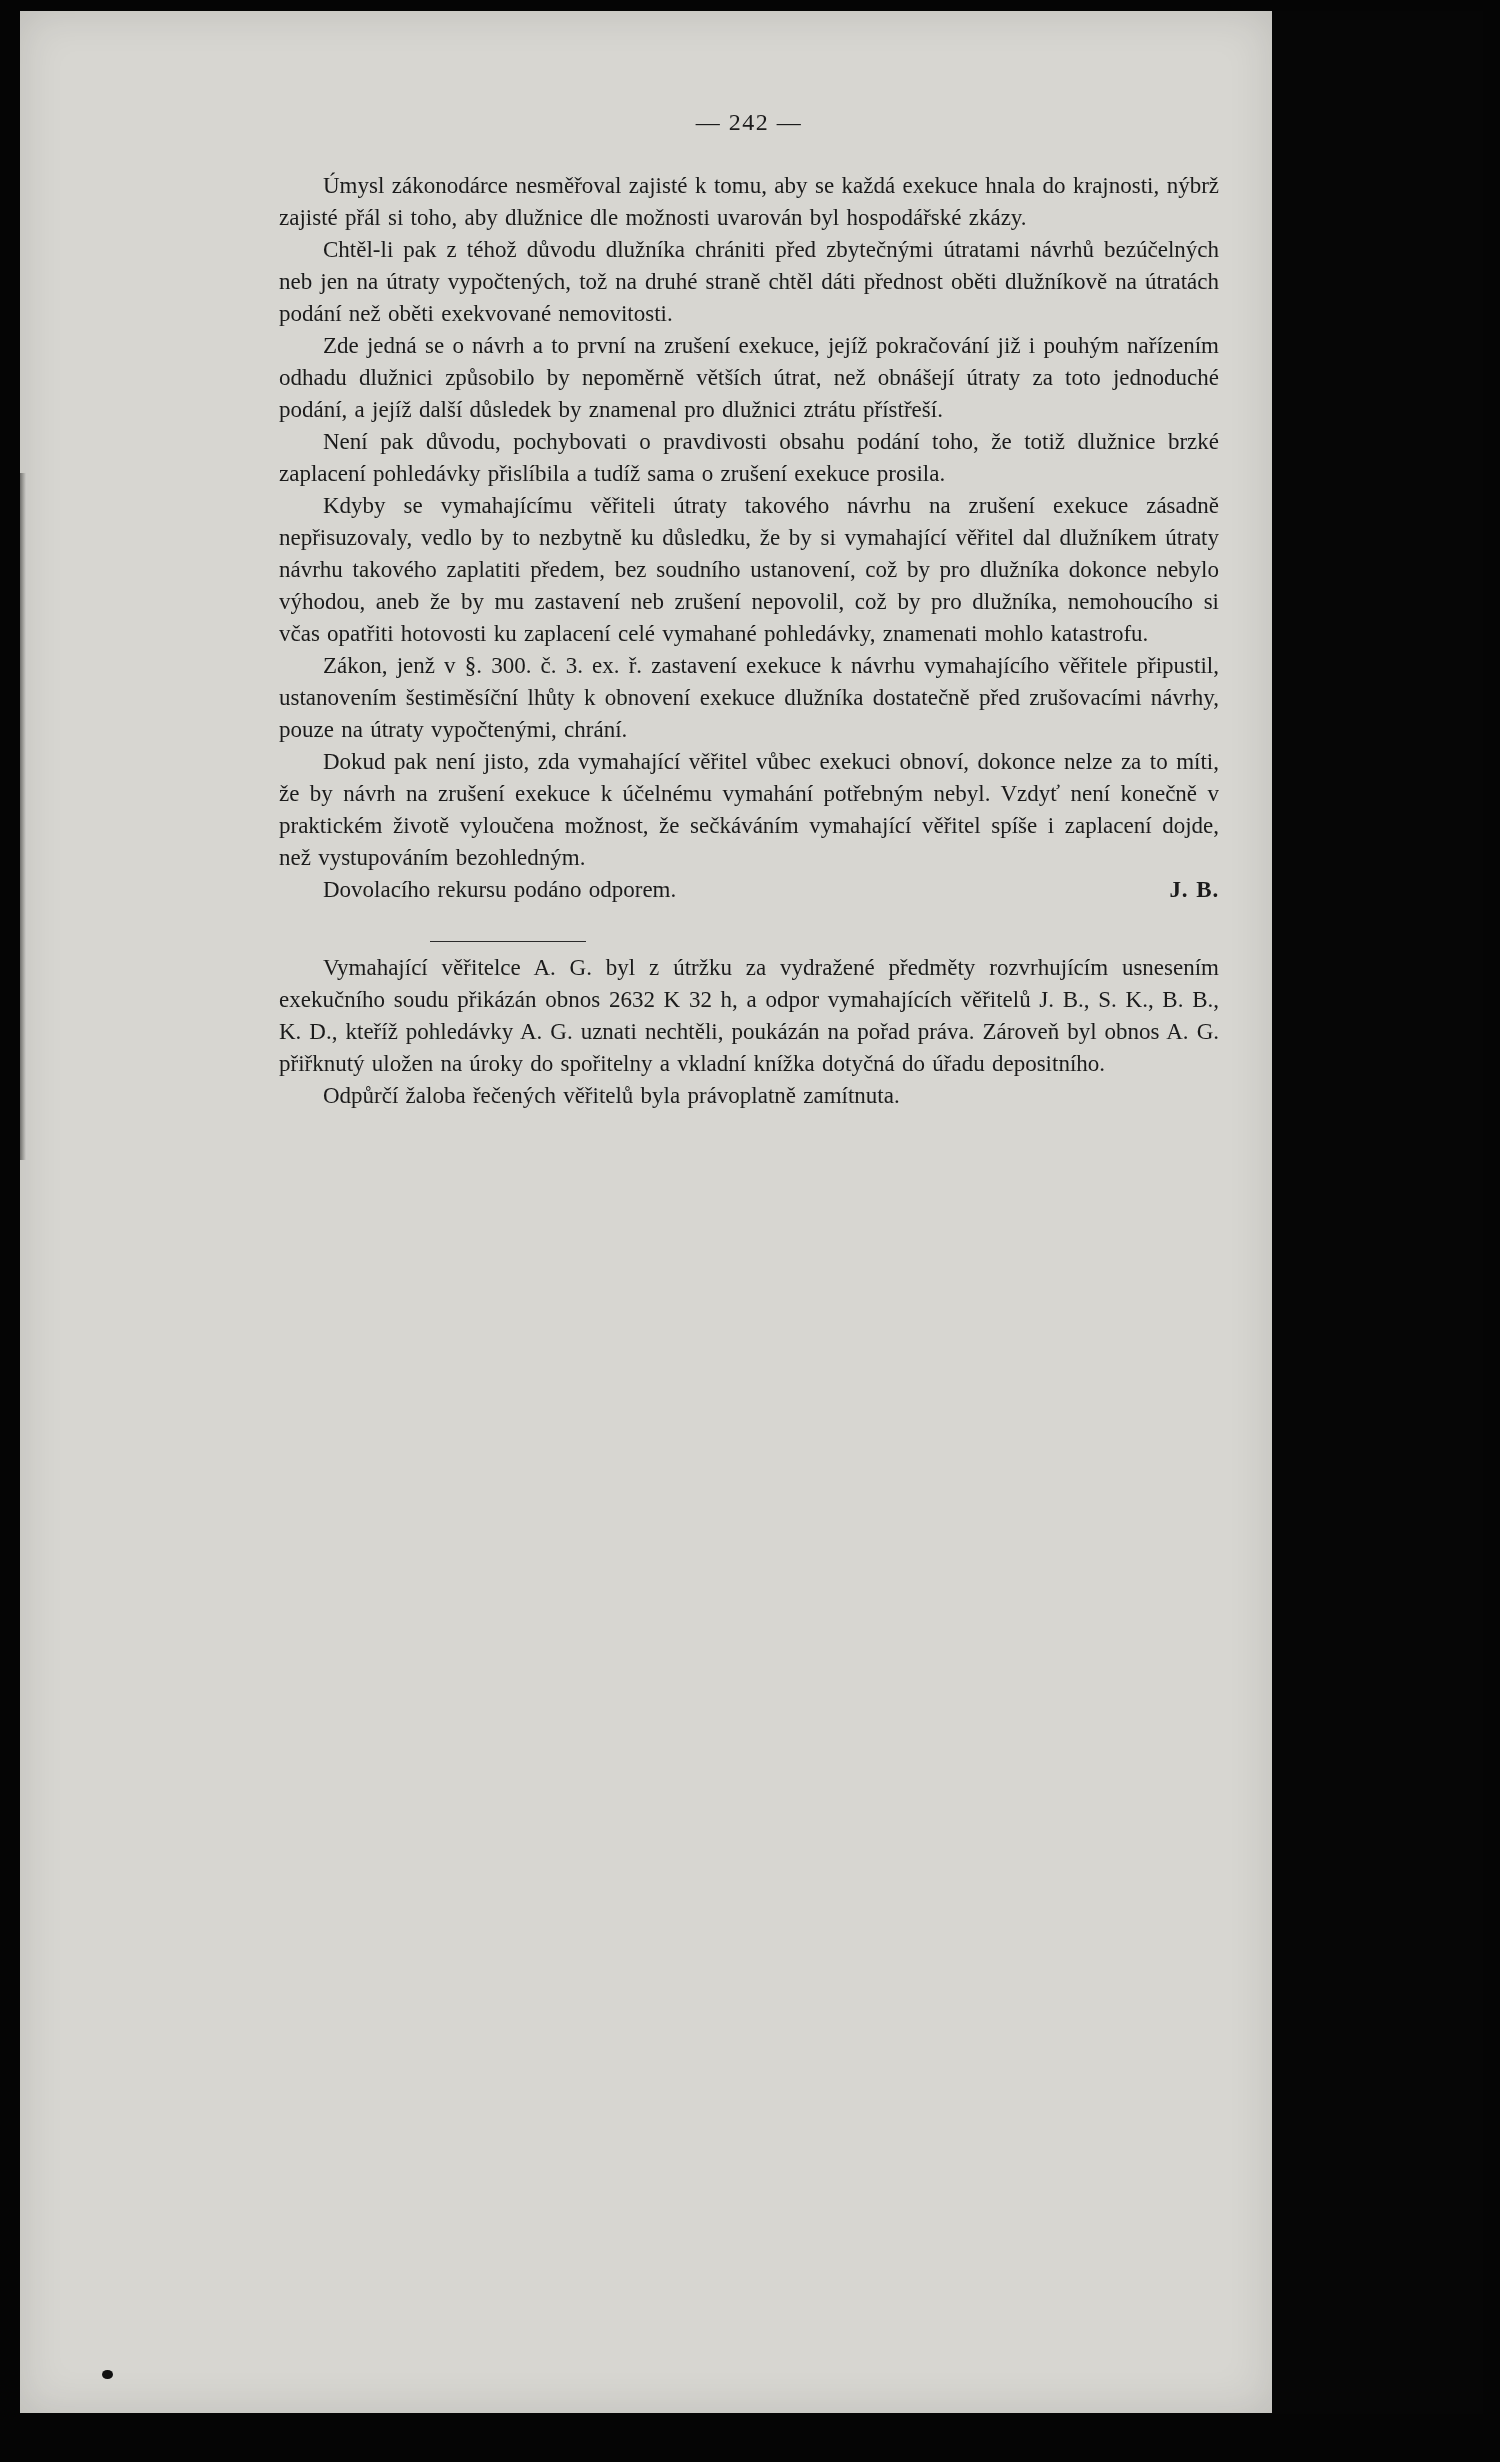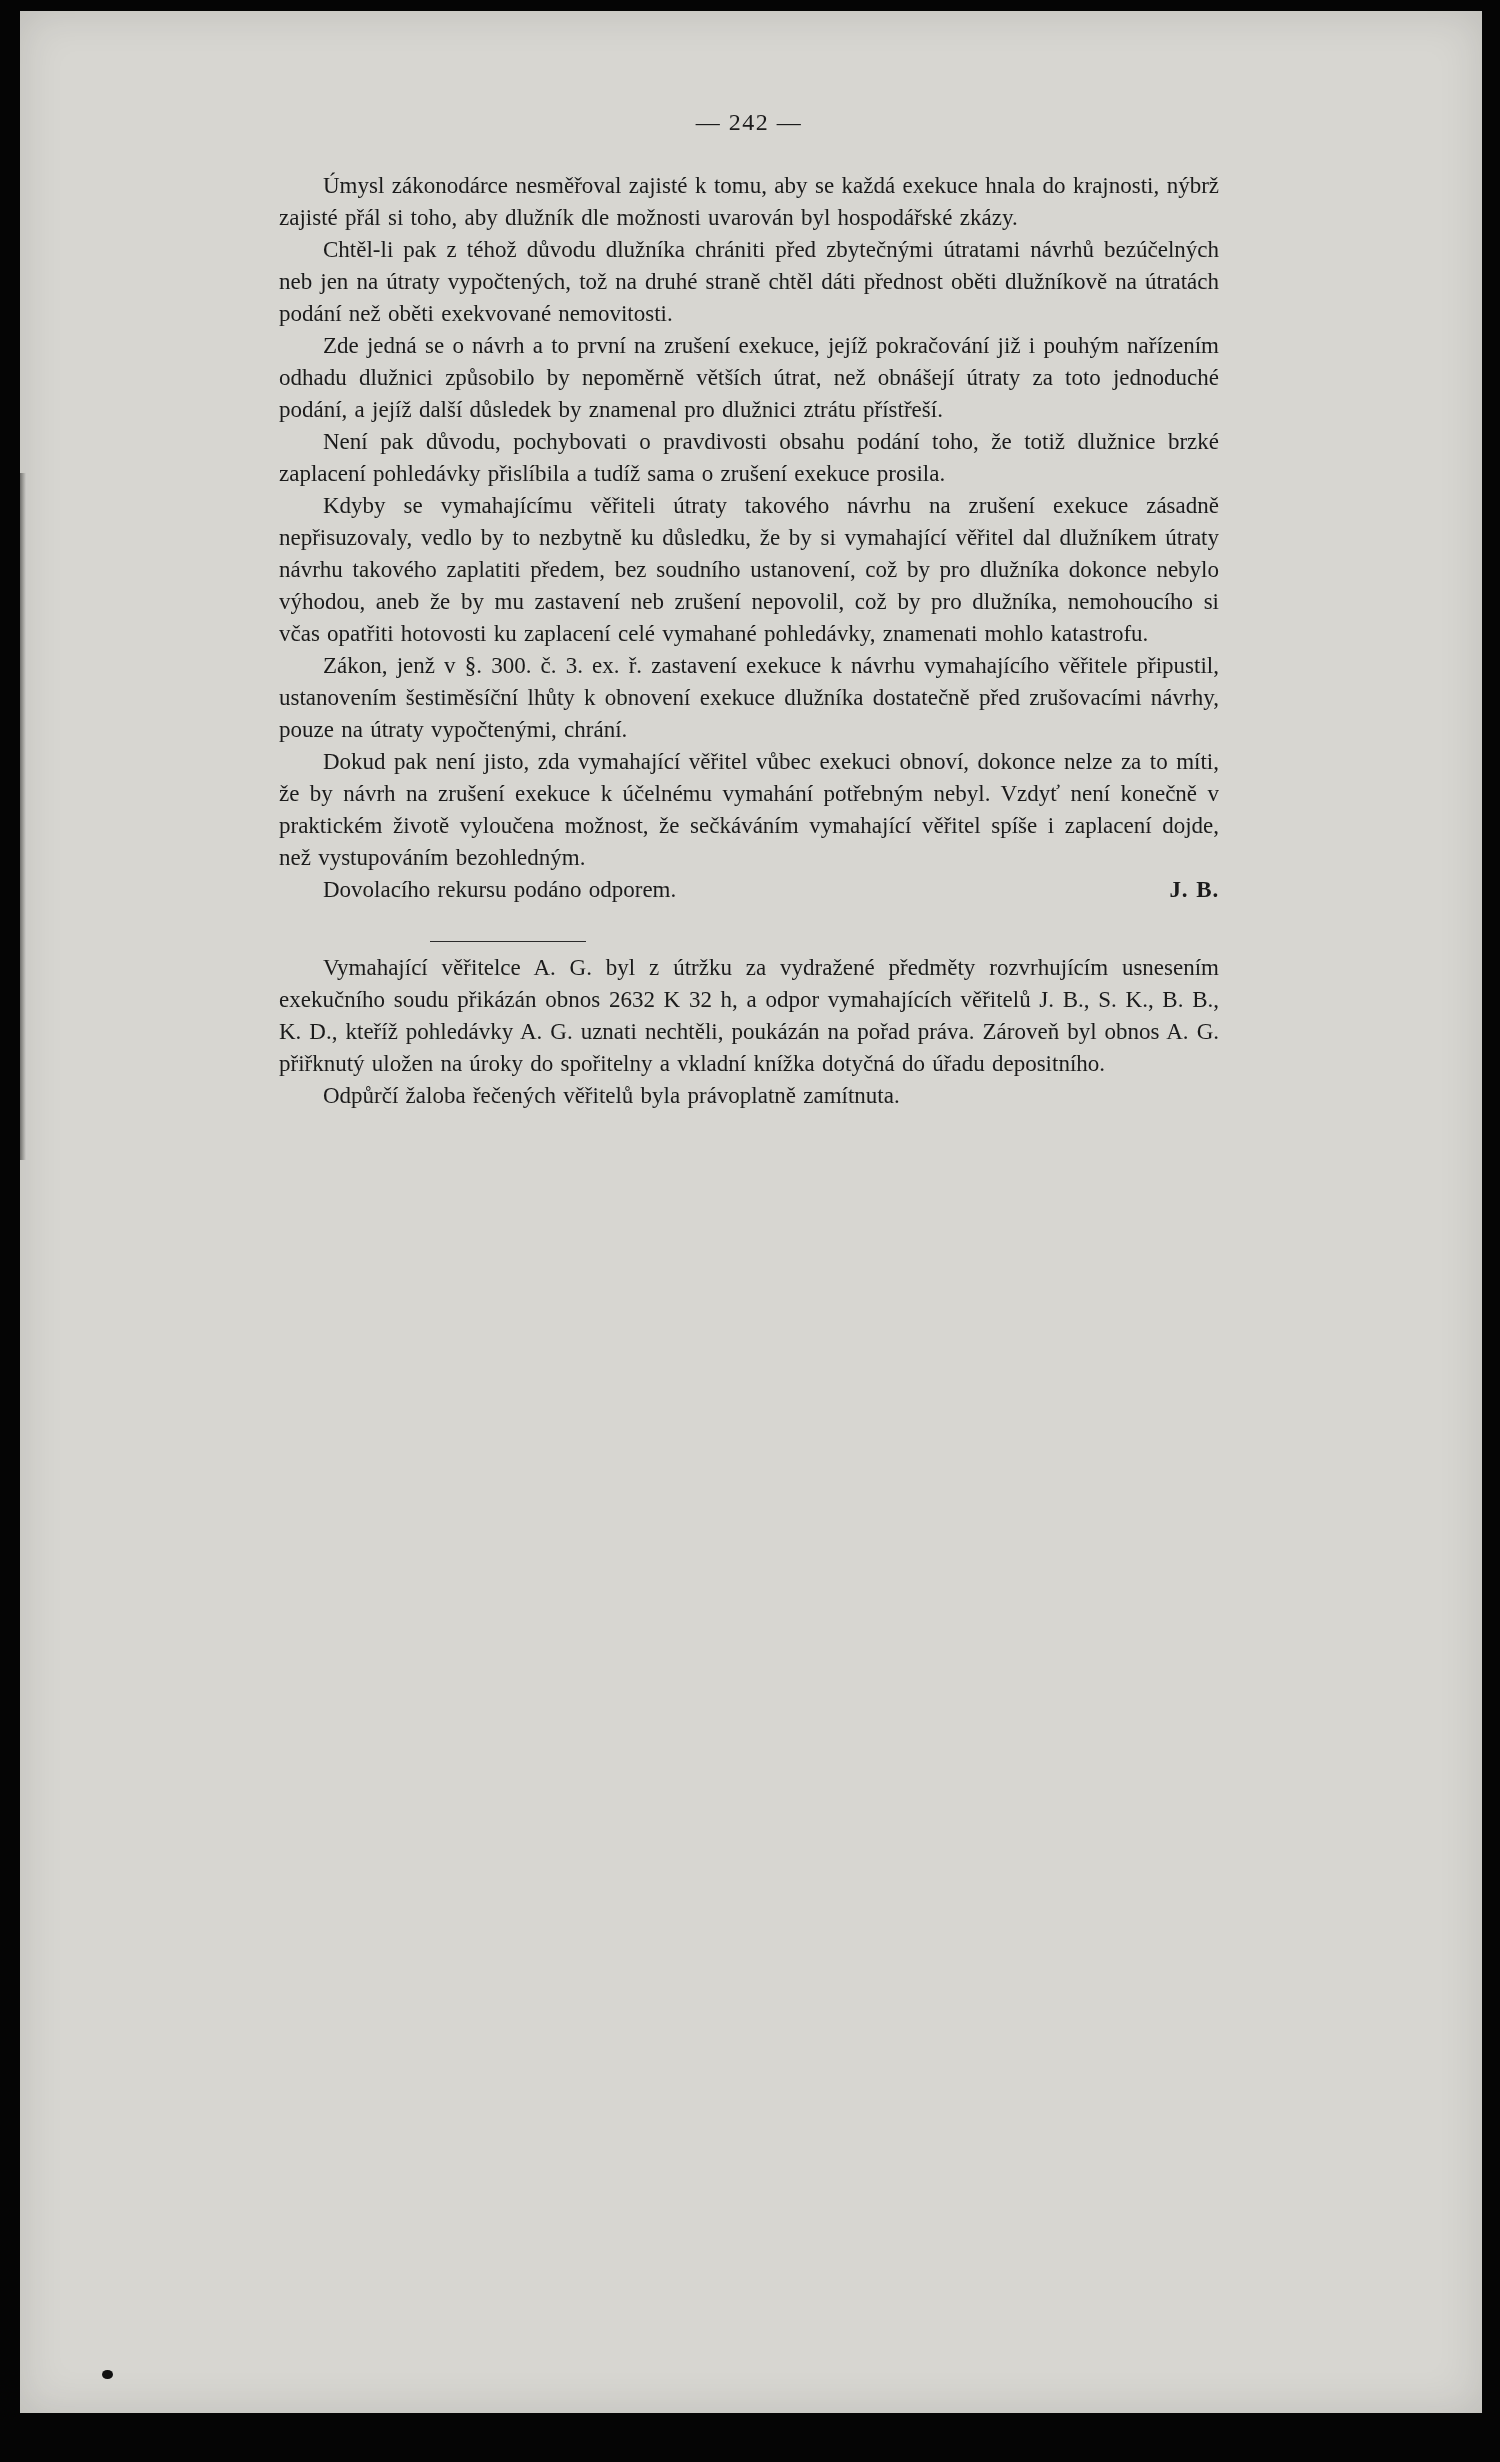--- a/index.html
+++ b/index.html
@@ -12,21 +12,21 @@
     width: 1500px;
     height: 2462px;
     background: #060606;
     overflow: hidden;
     font-family: "Liberation Serif", "DejaVu Serif", serif;
   }
   .page {
     position: absolute;
     left: 20px;
     top: 10.7px;
-    width: 1462px;
+    width: 1252px;
     height: 2402px;
     background: #d7d6d1;
     box-shadow: inset 0 0 46px rgba(0,0,0,0.12);
     color: #1b1b1b;
   }
   .content {
     position: absolute;
     left: 259px;
     top: 98px;
     width: 940px;
@@ -93,21 +93,21 @@
 </head>
 <body>
 
 <div class="scan">
   <div class="page">
     <div class="content">
 
       <div class="page-number">— 242 —</div>
 
       <div class="body-text section1">
-        <p>Úmysl zákonodárce nesměřoval zajisté k tomu, aby se každá exekuce hnala do krajnosti, nýbrž zajisté přál si toho, aby dlužník dle možnosti uvarován byl hospodářské zkázy.</p>
+        <p>Úmysl zákonodárce nesměřoval zajisté k tomu, aby se každá exekuce hnala do krajnosti, nýbrž zajisté přál si toho, aby dlužnice dle možnosti uvarován byl hospodářské zkázy.</p>
         <p>Chtěl-li pak z téhož důvodu dlužníka chrániti před zbytečnými útratami návrhů bezúčelných neb jen na útraty vypočtených, tož na druhé straně chtěl dáti přednost oběti dlužníkově na útratách podání než oběti exekvované nemovitosti.</p>
         <p>Zde jedná se o návrh a to první na zrušení exekuce, jejíž pokračování již i pouhým nařízením odhadu dlužnici způsobilo by nepoměrně větších útrat, než obnášejí útraty za toto jednoduché podání, a jejíž další důsledek by znamenal pro dlužnici ztrátu přístřeší.</p>
         <p>Není pak důvodu, pochybovati o pravdivosti obsahu podání toho, že totiž dlužnice brzké zaplacení pohledávky přislíbila a tudíž sama o zrušení exekuce prosila.</p>
         <p>Kdyby se vymahajícímu věřiteli útraty takového návrhu na zrušení exekuce zásadně nepřisuzovaly, vedlo by to nezbytně ku důsledku, že by si vymahající věřitel dal dlužníkem útraty návrhu takového zaplatiti předem, bez soudního ustanovení, což by pro dlužníka dokonce nebylo výhodou, aneb že by mu zastavení neb zrušení nepovolil, což by pro dlužníka, nemohoucího si včas opatřiti hotovosti ku zaplacení celé vymahané pohledávky, znamenati mohlo katastrofu.</p>
         <p>Zákon, jenž v §. 300. č. 3. ex. ř. zastavení exekuce k návrhu vymahajícího věřitele připustil, ustanovením šestiměsíční lhůty k obnovení exekuce dlužníka dostatečně před zrušovacími návrhy, pouze na útraty vypočtenými, chrání.</p>
         <p>Dokud pak není jisto, zda vymahající věřitel vůbec exekuci obnoví, dokonce nelze za to míti, že by návrh na zrušení exekuce k účelnému vymahání potřebným nebyl. Vzdyť není konečně v praktickém životě vyloučena možnost, že sečkáváním vymahající věřitel spíše i zaplacení dojde, než vystupováním bezohledným.</p>
         <p class="closing-line">
           <span class="sig">J. B.</span>
           <span>Dovolacího rekursu podáno odporem.</span>
         </p>

